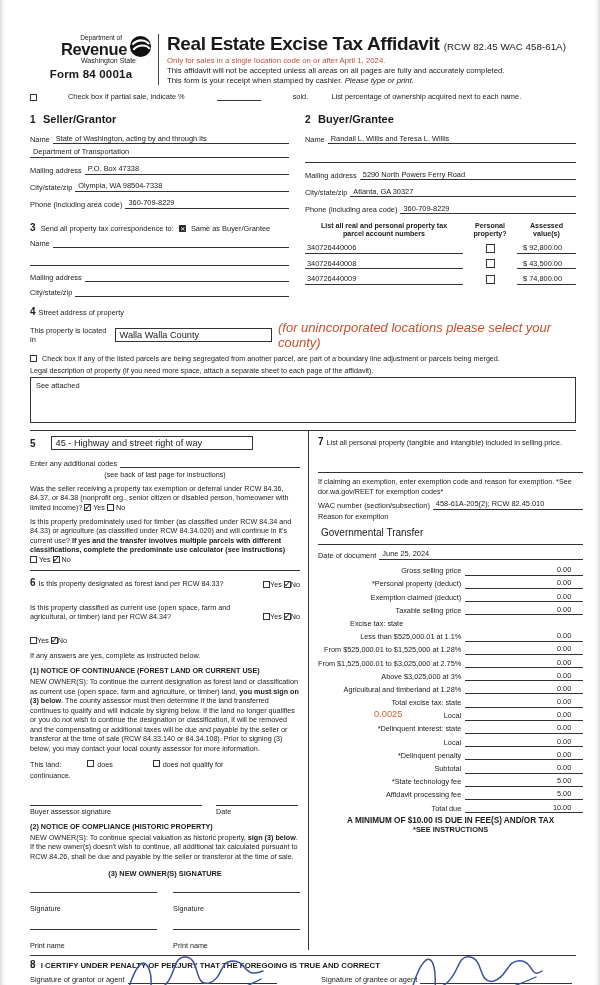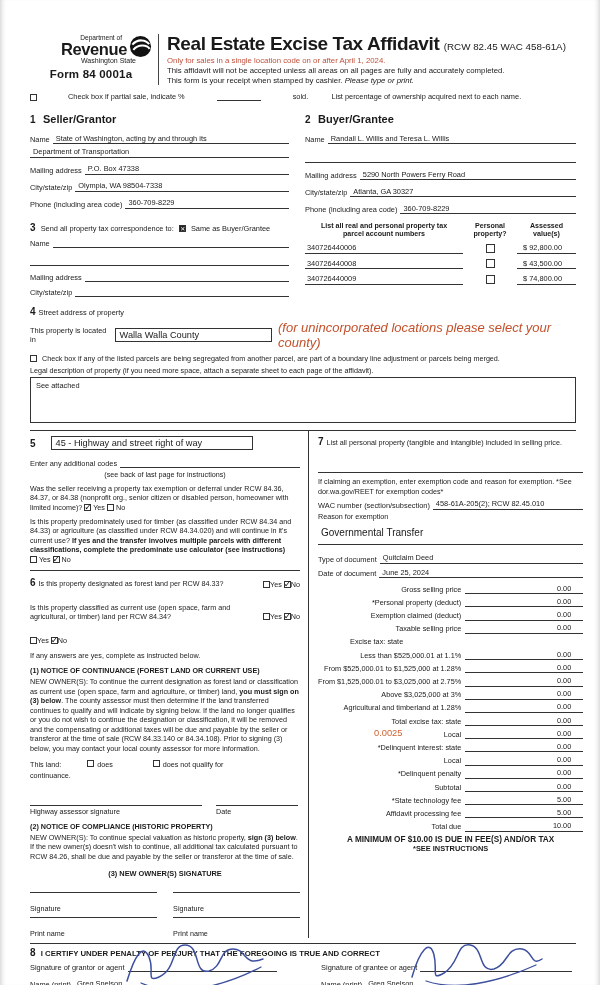--- a/index.html
+++ b/index.html
@@ -82,21 +82,21 @@
   .notice-b { font-size:7.2px; line-height:1.32; margin-top:2px; }
   .land-row { display:flex; font-size:7.2px; margin-top:7px; }
   .land-row span.gap { width:26px; }
   .dep-lines { display:flex; margin-top:16px; }
   .u-line { border-bottom:0.8px solid #333; height:9px; }
   .dep-labels { display:flex; font-size:7.2px; margin-top:1px; }
   .c-title { text-align:center; font-size:7.4px; font-weight:bold; margin-top:8px; }
   .owner-grid { display:flex; justify-content:space-between; margin-top:14px; }
   .owner-col { width:47%; }
   .owner-lbl { font-size:7.2px; border-top:0.8px solid #333; padding-top:11px; }
-  .owner-second { margin-top:4px; }
+  .owner-second { margin-top:16px; }
 
   
   .gap-line { border-bottom:0.8px solid #333; margin-top:24px; }
   .fee-row { display:flex; align-items:flex-end; height:13.2px; font-size:7.3px; }
   .fee-label { flex:1; text-align:right; white-space:nowrap; padding-bottom:0.5px; }
   .fee-line { width:118px; margin-left:4px; border-bottom:0.8px solid #333; text-align:right;
               padding:0 12px 0.5px 0; }
   .fee-line.no-line { border-bottom:none; }
   .fee-prefix { color:#cf6230; font-size:9.3px; padding-left:56px; align-self:center; }
   .min-note { font-size:8.2px; font-weight:bold; text-align:center; margin-top:3px; }
@@ -341,21 +341,21 @@
         <span class="cb"></span>
         <span style="padding-left:3px">does not qualify for</span>
       </div>
       <div class="notice-b">continuance.</div>
 
       <div class="dep-lines">
         <span class="u-line" style="width:172px"></span>
         <span class="u-line" style="width:82px; margin-left:14px"></span>
       </div>
       <div class="dep-labels">
-        <span style="width:172px">Highway assessor signature</span>
+        <span style="width:172px">Buyer assessor signature</span>
         <span style="margin-left:14px">Date</span>
       </div>
 
       <div class="notice-t">(2) NOTICE OF COMPLIANCE (HISTORIC PROPERTY)</div>
       <div class="notice-b">
         <span>NEW OWNER(S): To continue special valuation as historic property, </span><b>sign (3) below</b><span>. If the new owner(s) doesn't wish to continue, all additional tax calculated pursuant to RCW 84.26, shall be due and payable by the seller or transferor at the time of sale.</span>
       </div>
 
       <div class="c-title">(3) NEW OWNER(S) SIGNATURE</div>
       <div class="owner-grid">
@@ -376,24 +376,20 @@
       </div>
       <div class="gap-line"></div>
       <div class="notice-b" style="margin-top:4px">If claiming an exemption, enter exemption code and reason for exemption. *See dor.wa.gov/REET for exemption codes*</div>
       <div class="f-row" style="margin-top:3px">
         <span class="f-lbl">WAC number (section/subsection)</span>
         <span class="f-fill">458-61A-205(2); RCW 82.45.010</span>
       </div>
       <div class="notice-b">Reason for exemption</div>
       <div style="font-size:10px; margin-top:6px; padding-left:3px">Governmental Transfer</div>
       <div class="gap-line" style="margin-top:6px"></div>
-      <div class="f-row" style="margin-top:8px">
-        <span class="f-lbl">Type of document</span>
-        <span class="f-fill">Quitclaim Deed</span>
-      </div>
       <div class="f-row" style="margin-top:4px">
         <span class="f-lbl">Date of document</span>
         <span class="f-fill">June 25, 2024</span>
       </div>
 
       <div style="margin-top:3px">
         <div class="fee-row">
             <span class="fee-label">Gross selling price</span>
             <span class="fee-line"><span>0.00</span></span>
           </div>

